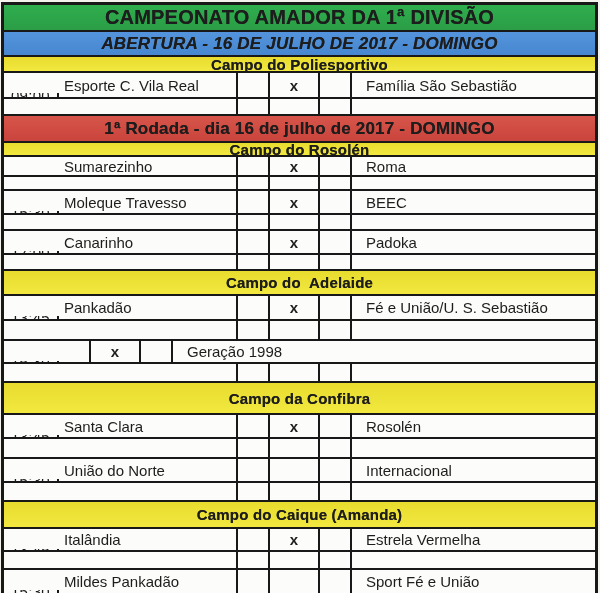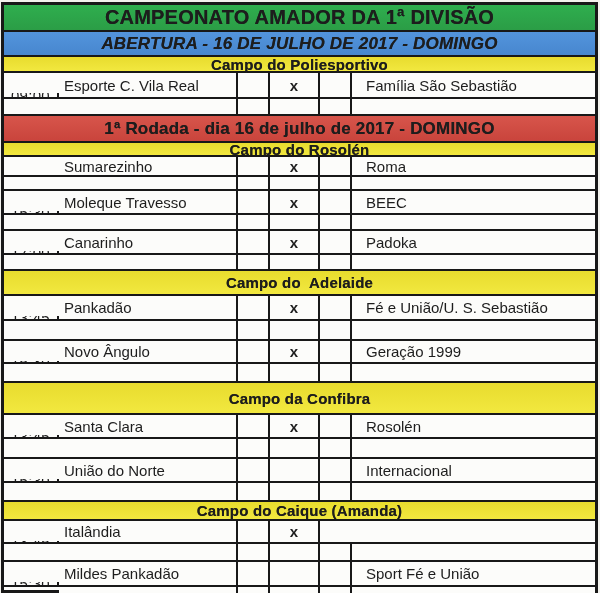--- a/index.html
+++ b/index.html
@@ -156,25 +156,24 @@
   <div class="row" style="height:20px">
     <div class="cell c-time"></div>
     <div class="cell c-home"></div>
     <div class="cell c-s1"></div>
     <div class="cell c-x"></div>
     <div class="cell c-s2"></div>
     <div class="cell c-away"></div>
   </div>
   <div class="row" style="height:23px">
     <div class="cell c-time">15:30</div>
-    <div class="cell c-home">Novo Ângulo</div>
-    <div class="cell c-s1"></div>
-    <div class="cell c-x">x</div>
-    <div class="cell c-s2"></div>
-    <div class="cell c-away">Geração 1999</div>
+    <div class="cell c-s1"></div>
+    <div class="cell c-x">x</div>
+    <div class="cell c-s2"></div>
+    <div class="cell c-away">Geração 1998</div>
   </div>
   <div class="row" style="height:19px">
     <div class="cell c-time"></div>
     <div class="cell c-home"></div>
     <div class="cell c-s1"></div>
     <div class="cell c-x"></div>
     <div class="cell c-s2"></div>
     <div class="cell c-away"></div>
   </div>
 
@@ -207,29 +206,30 @@
   </div>
   <div class="row" style="height:19px">
     <div class="cell c-time"></div>
     <div class="cell c-home"></div>
     <div class="cell c-s1"></div>
     <div class="cell c-x"></div>
     <div class="cell c-s2"></div>
     <div class="cell c-away"></div>
   </div>
 
-  <div class="row band band-yellow" style="height:19px">
+  <div class="row band band-yellow" style="height:27px">
     <span>Campo do Caique (Amanda)</span>
   </div>
   <div class="row" style="height:23px">
     <div class="cell c-time">13:45</div>
     <div class="cell c-home">Italândia</div>
     <div class="cell c-s1"></div>
     <div class="cell c-x">x</div>
     <div class="cell c-s2"></div>
+    <div class="cell c-away">Estrela Vermelha</div>
   </div>
   <div class="row" style="height:18px">
     <div class="cell c-time"></div>
     <div class="cell c-home"></div>
     <div class="cell c-s1"></div>
     <div class="cell c-x"></div>
     <div class="cell c-s2"></div>
     <div class="cell c-away"></div>
   </div>
   <div class="row" style="height:25px">

